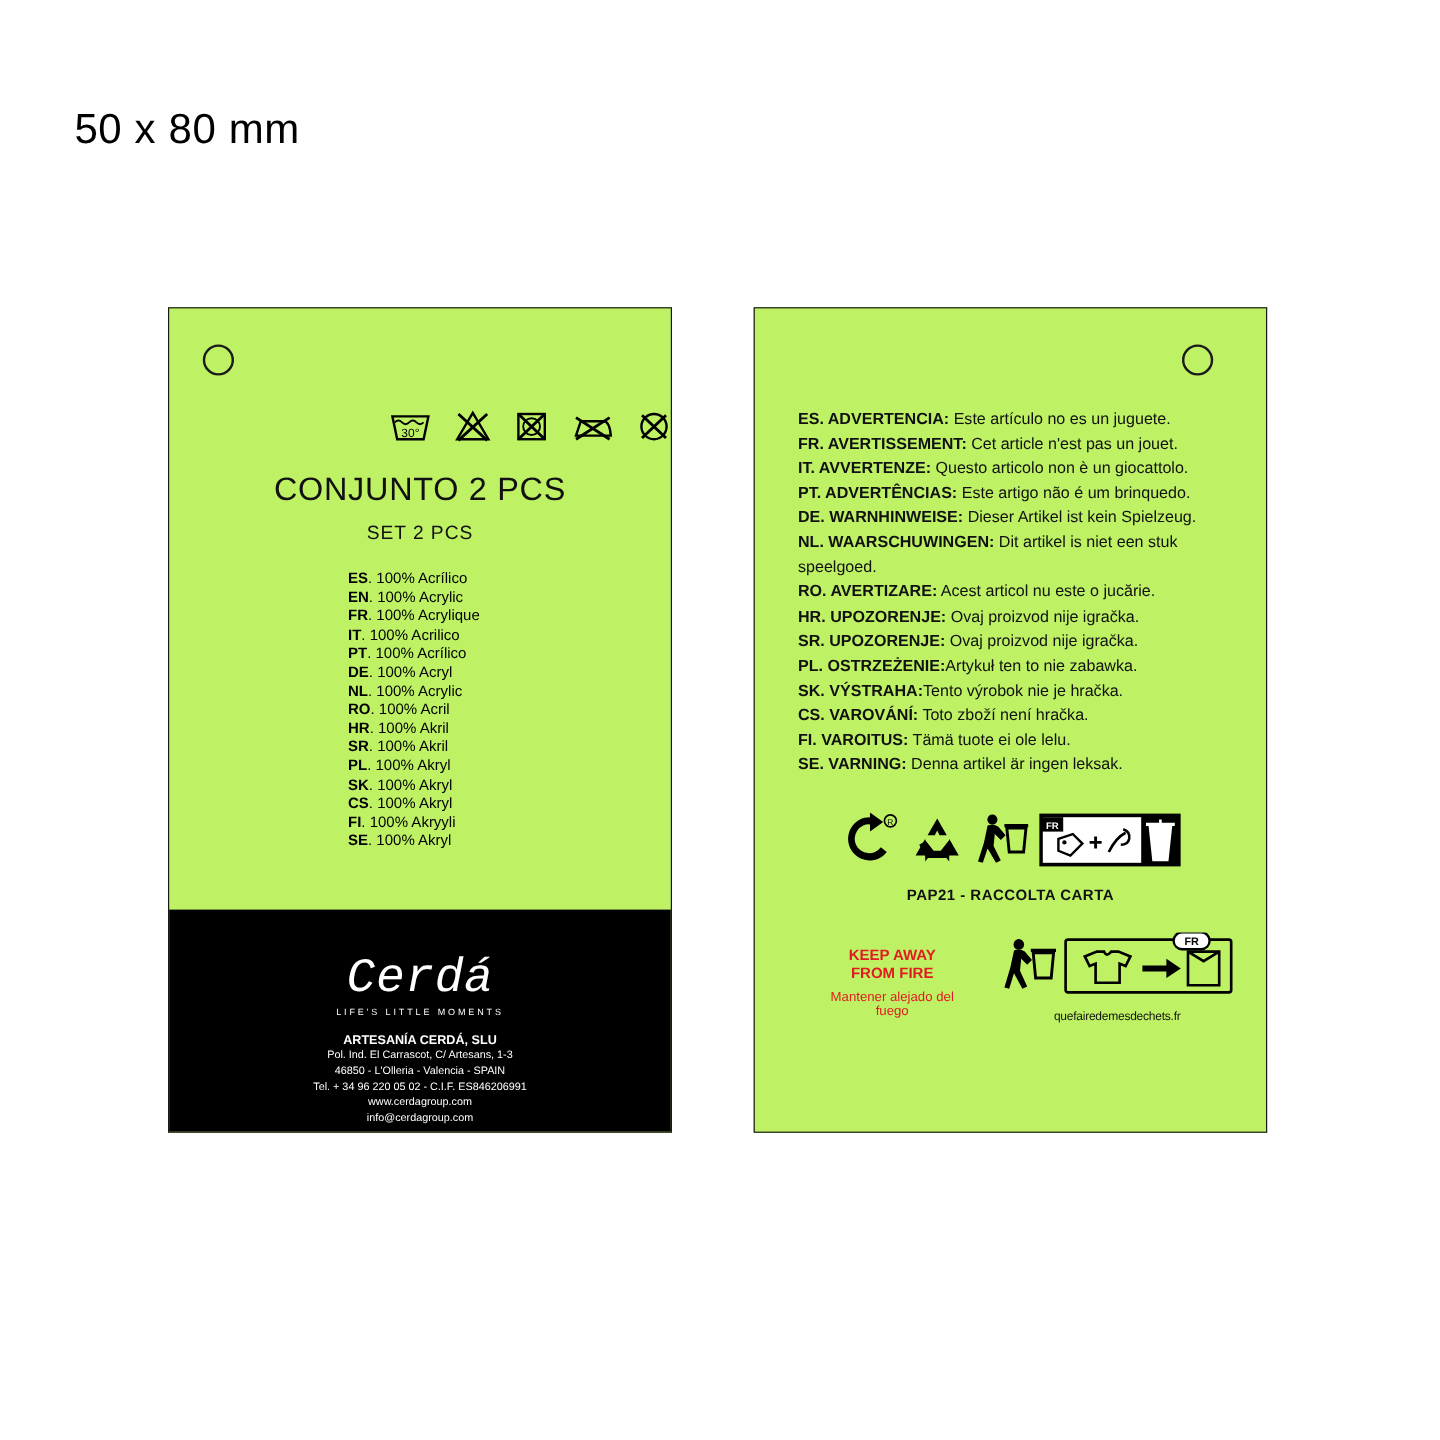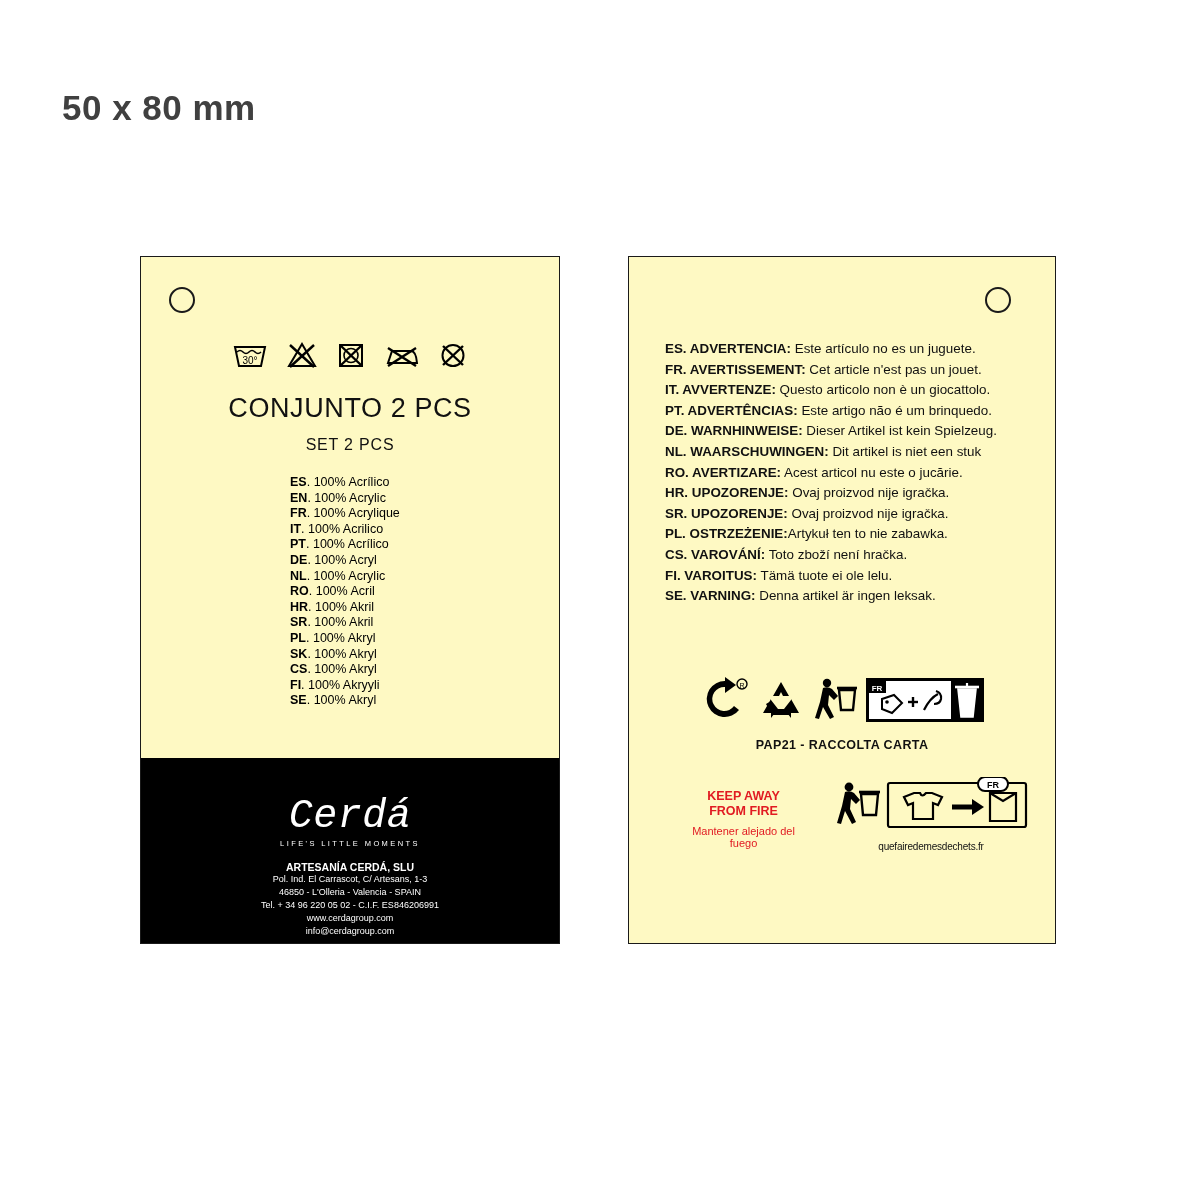--- a/index.html
+++ b/index.html
@@ -14,28 +14,28 @@
     font-family: "Liberation Sans", sans-serif;
     color: #000000;
     overflow: hidden;
   }
 
   #dimension-title {
     position: absolute;
     left: 62px;
     top: 88px;
     font-size: 35px;
-    font-weight: bold;
+    font-weight: normal;
     letter-spacing: 0.5px;
-    color: #404040;
+    color: #000000;
   }
 
   .tag-card {
     position: absolute;
-    background: #fef9c3;
+    background: #bef264;
     border: 1.5px solid #1a1a1a;
     box-sizing: border-box;
   }
 
   #tag-front {
     left: 140px;
     top: 256px;
     width: 420px;
     height: 688px;
   }
@@ -56,21 +56,21 @@
   }
   #front-hole { left: 28px; top: 30px; }
   #back-hole  { right: 44px; top: 30px; }
 
   
   #care-symbols {
     position: absolute;
     left: 0; right: 0;
     top: 84px;
     display: flex;
-    justify-content: center;
+    justify-content: flex-end;
     align-items: flex-end;
     gap: 20px;
   }
   .care-symbol { display: block; }
 
   #front-title {
     position: absolute;
     left: 0; right: 0;
     top: 136px;
     text-align: center;
@@ -306,24 +306,26 @@
 
   <div class="punch-hole" id="back-hole"></div>
 
   <div id="warnings-block">
     <div class="warning-row"><span class="w-lang">ES. ADVERTENCIA:</span><span> Este artículo no es un juguete.</span></div>
     <div class="warning-row"><span class="w-lang">FR. AVERTISSEMENT:</span><span> Cet article n'est pas un jouet.</span></div>
     <div class="warning-row"><span class="w-lang">IT. AVVERTENZE:</span><span> Questo articolo non è un giocattolo.</span></div>
     <div class="warning-row"><span class="w-lang">PT. ADVERTÊNCIAS:</span><span> Este artigo não é um brinquedo.</span></div>
     <div class="warning-row"><span class="w-lang">DE. WARNHINWEISE:</span><span> Dieser Artikel ist kein Spielzeug.</span></div>
     <div class="warning-row"><span class="w-lang">NL. WAARSCHUWINGEN:</span><span> Dit artikel is niet een stuk</span></div>
+    <div class="warning-row"><span>speelgoed.</span></div>
     <div class="warning-row"><span class="w-lang">RO. AVERTIZARE:</span><span> Acest articol nu este o jucărie.</span></div>
     <div class="warning-row"><span class="w-lang">HR. UPOZORENJE:</span><span> Ovaj proizvod nije igračka.</span></div>
     <div class="warning-row"><span class="w-lang">SR. UPOZORENJE:</span><span> Ovaj proizvod nije igračka.</span></div>
     <div class="warning-row"><span class="w-lang">PL. OSTRZEŻENIE:</span><span>Artykuł ten to nie zabawka.</span></div>
+    <div class="warning-row"><span class="w-lang">SK. VÝSTRAHA:</span><span>Tento výrobok nie je hračka.</span></div>
     <div class="warning-row"><span class="w-lang">CS. VAROVÁNÍ:</span><span> Toto zboží není hračka.</span></div>
     <div class="warning-row"><span class="w-lang">FI. VAROITUS:</span><span> Tämä tuote ei ole lelu.</span></div>
     <div class="warning-row"><span class="w-lang">SE. VARNING:</span><span> Denna artikel är ingen leksak.</span></div>
   </div>
 
   <div id="recycle-block">
     <div id="recycle-icons">
 
       <span>
         <svg width="48" height="46" viewBox="0 0 48 46">

